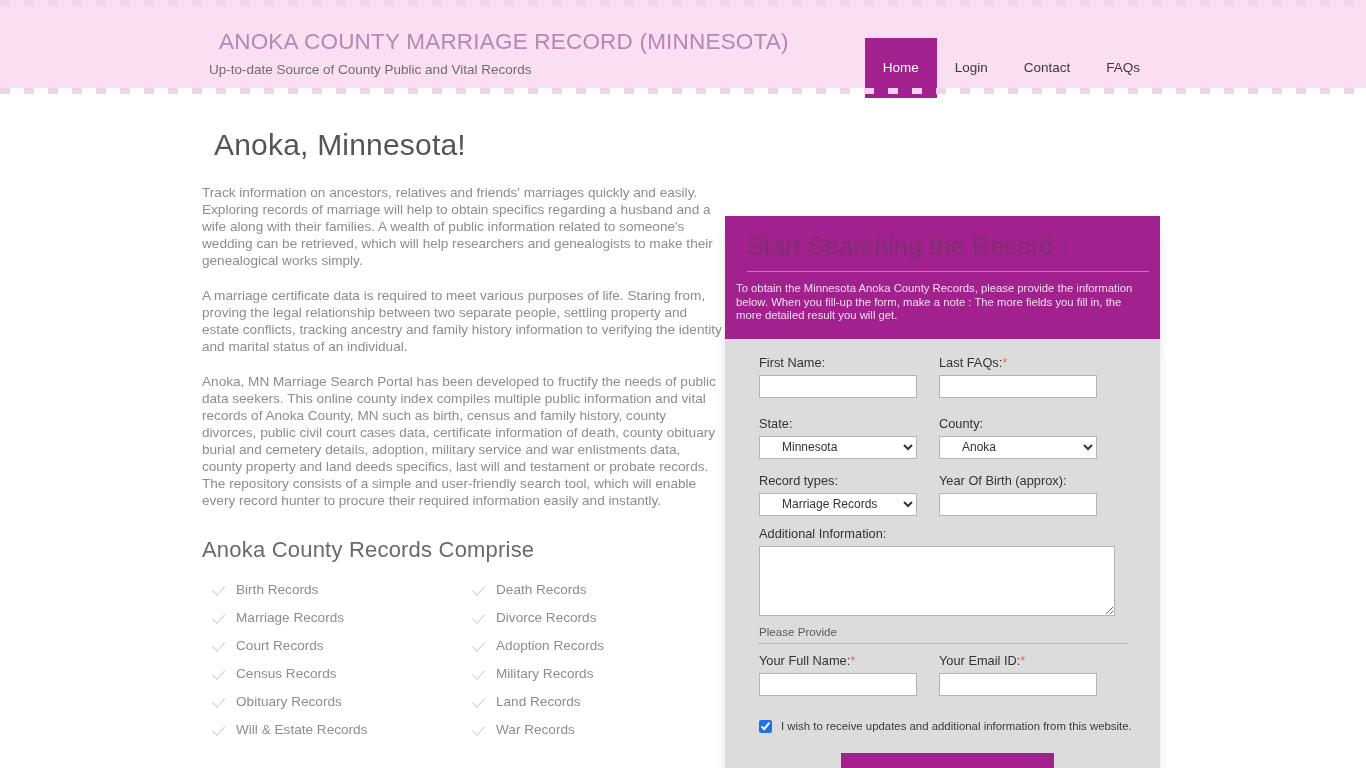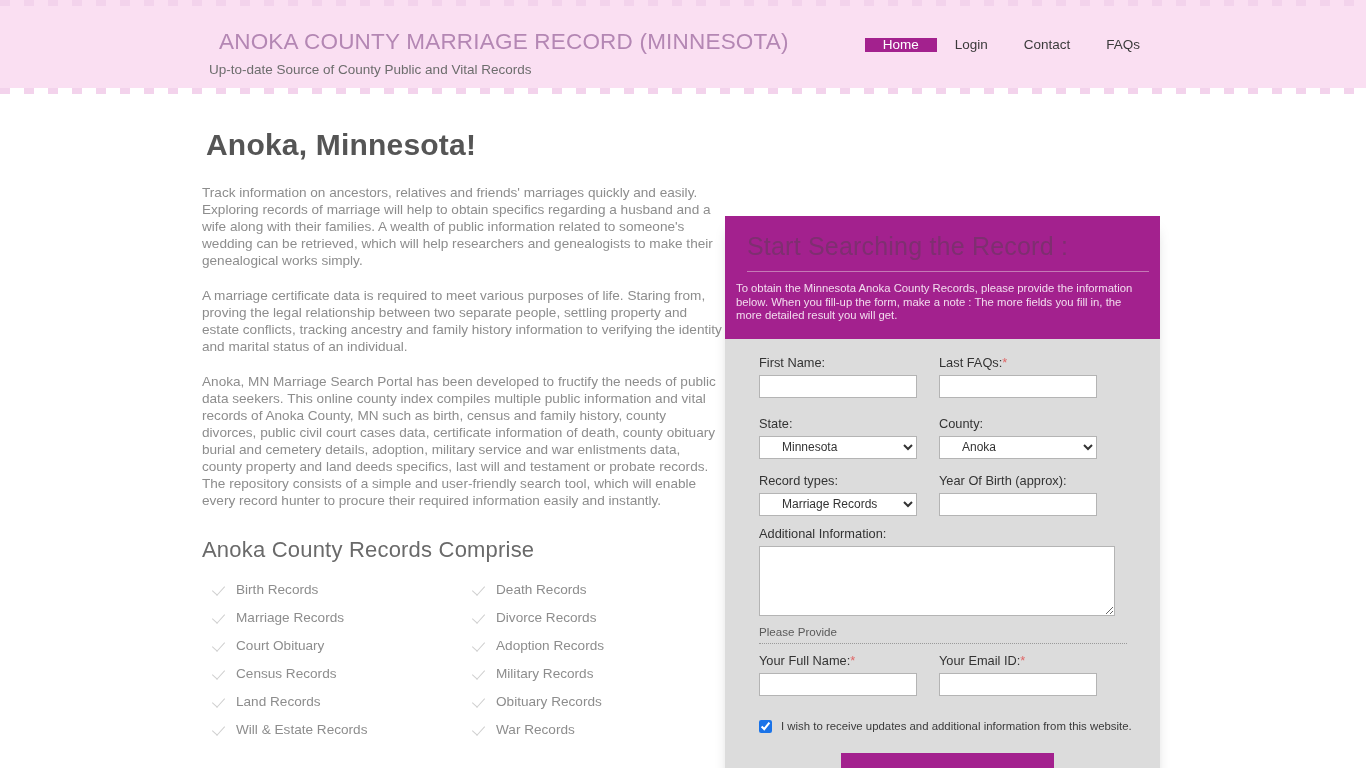--- a/index.html
+++ b/index.html
@@ -55,21 +55,21 @@
   .main-nav {
     position: absolute;
     right: 208px; top: 38px;
     display: flex;
     align-items: center;
     gap: 0px;
   }
   .nav-item {
     font-size: 13.5px;
     color: #3a3a3a;
-    padding: 0 18px;
+    padding: 23px 18px;
     text-decoration: none;
     white-space: nowrap;
     line-height: 1;
   }
   .nav-item.active {
     background: #a3218e;
     color: #ffffff;
   }
 
   
@@ -79,23 +79,23 @@
     height: 680px;
   }
 
   
   .left-col {
     position: absolute;
     left: 202px; top: 40px;
     width: 520px;
   }
   .content-h1 {
-    margin: 0 0 22px 4px;
+    margin: 0 0 22px 12px;
     font-size: 30px;
-    font-weight: 700;
+    font-weight: 400;
     color: #555555;
     letter-spacing: 0.2px;
   }
   .content-p {
     margin: 0 0 18px 0;
     font-size: 13.6px;
     line-height: 17px;
     color: #8d8d8d;
   }
   .content-h2 {
@@ -297,41 +297,41 @@
       <div class="record-item">
         <span class="check-icon"></span>
         <span>Marriage Records</span>
       </div>
       <div class="record-item">
         <span class="check-icon"></span>
         <span>Divorce Records</span>
       </div>
       <div class="record-item">
         <span class="check-icon"></span>
-        <span>Court Obituary</span>
+        <span>Court Records</span>
       </div>
       <div class="record-item">
         <span class="check-icon"></span>
         <span>Adoption Records</span>
       </div>
       <div class="record-item">
         <span class="check-icon"></span>
         <span>Census Records</span>
       </div>
       <div class="record-item">
         <span class="check-icon"></span>
         <span>Military Records</span>
       </div>
       <div class="record-item">
         <span class="check-icon"></span>
+        <span>Obituary Records</span>
+      </div>
+      <div class="record-item">
+        <span class="check-icon"></span>
         <span>Land Records</span>
-      </div>
-      <div class="record-item">
-        <span class="check-icon"></span>
-        <span>Obituary Records</span>
       </div>
       <div class="record-item">
         <span class="check-icon"></span>
         <span>Will &amp; Estate Records</span>
       </div>
       <div class="record-item">
         <span class="check-icon"></span>
         <span>War Records</span>
       </div>
     </div>

